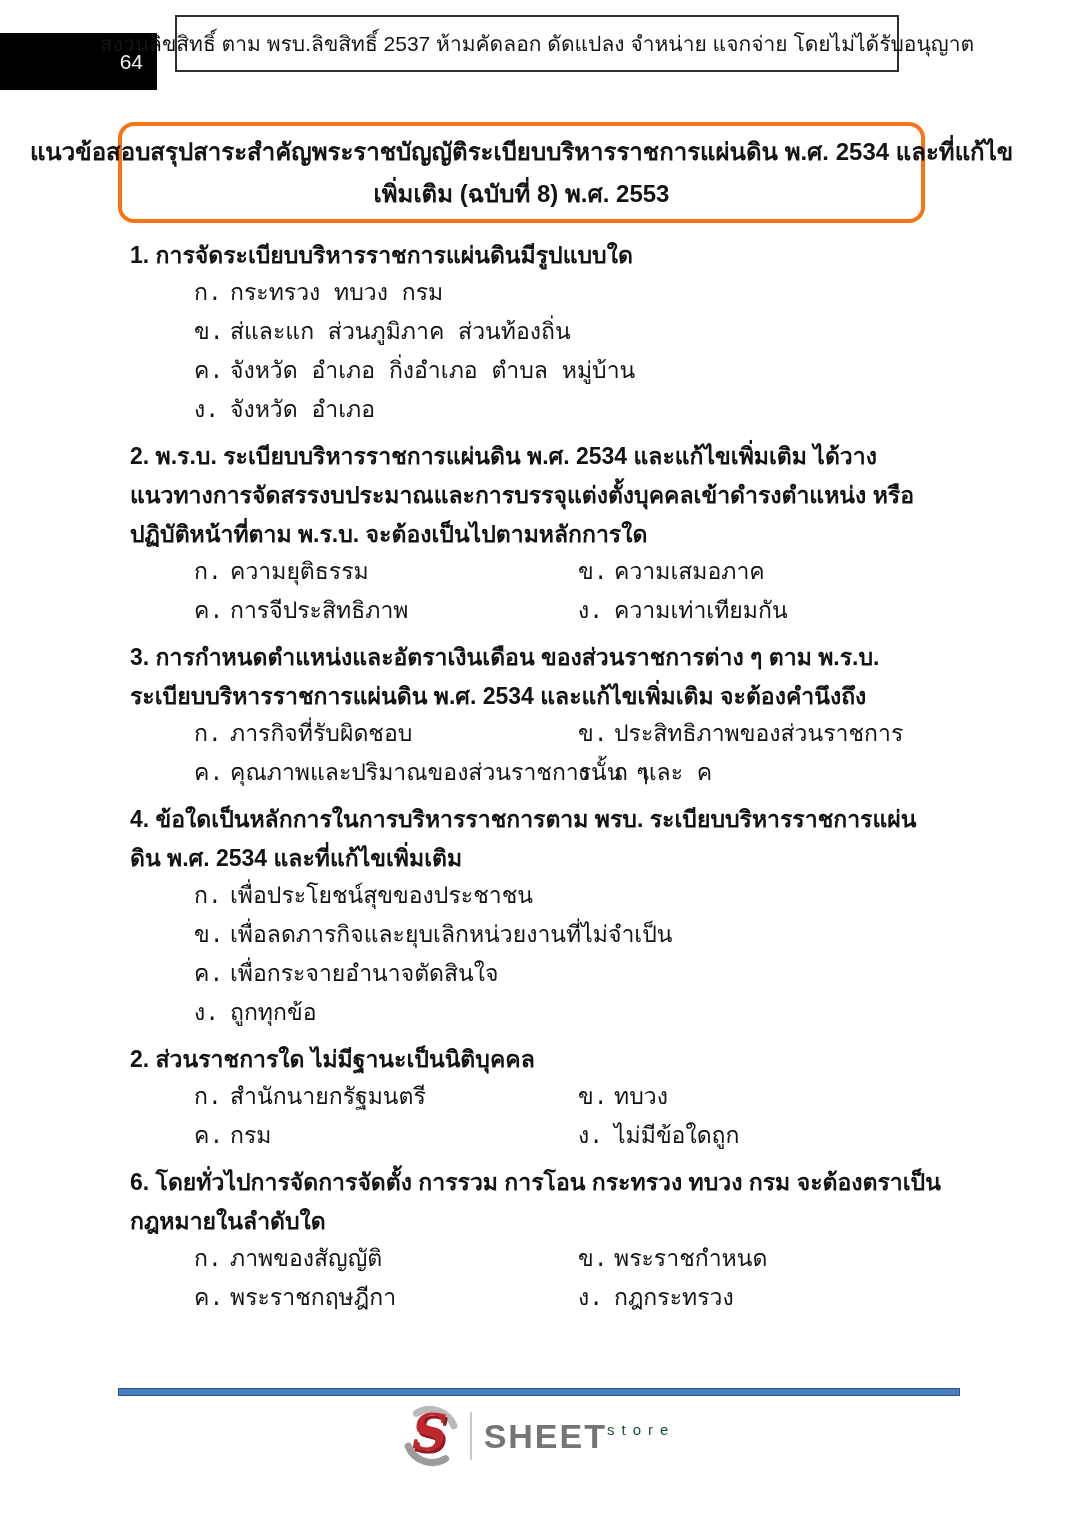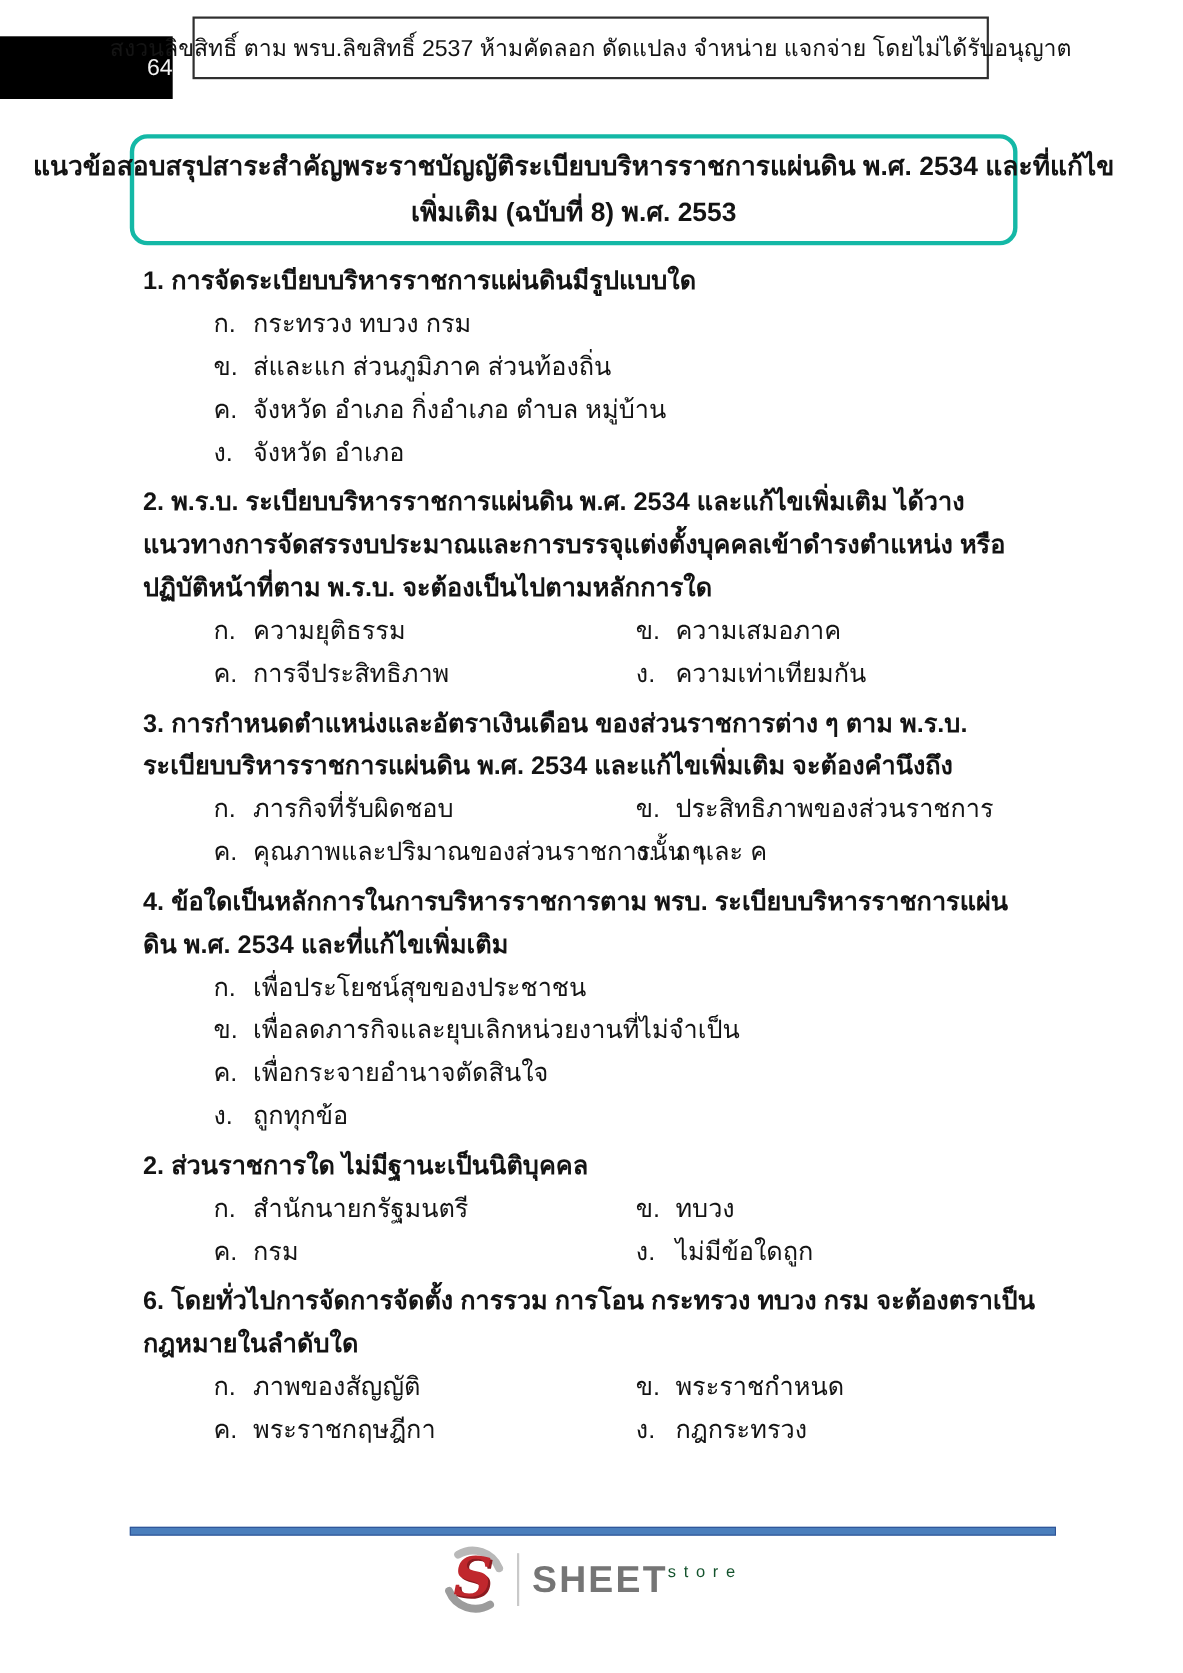--- a/index.html
+++ b/index.html
@@ -2,38 +2,38 @@
 <html><head>
 <meta charset="utf-8">
 <style>
   html,body { margin:0; padding:0; background:#ffffff; }
   body { width:1075px; height:1521px; font-family:"Liberation Sans","DejaVu Sans",sans-serif; color:#141414; }
   .page { position:relative; width:1075px; height:1521px; background:#fff; overflow:hidden; }
 
   
   .page-num-box { position:absolute; left:0; top:33px; width:157px; height:57px; background:#000;
     color:#f2f2f2; font-size:21px; display:flex; align-items:center; justify-content:flex-end;
-    box-sizing:border-box; }
+    padding-right:14px; box-sizing:border-box; }
   .copyright-box { position:absolute; left:175px; top:15px; width:724px; height:57px;
     border:2px solid #2f2f2f; box-sizing:border-box; display:flex; align-items:center; justify-content:center;
     font-size:21px; white-space:nowrap; }
 
   
   .title-box { position:absolute; left:118px; top:122px; width:807px; height:101px;
-    border:4px solid #14b8a6; border-radius:16px; box-sizing:border-box;
+    border:4px solid #f97316; border-radius:16px; box-sizing:border-box;
     display:flex; flex-direction:column; justify-content:center; align-items:center;
     font-weight:bold; font-size:24px; line-height:42px; text-align:center; }
   .title-box div { white-space:nowrap; }
 
   
   .content { position:absolute; left:130px; top:236px; width:814px; font-size:23px; }
   .question { margin-bottom:6px; }
   .q-text { font-weight:bold; line-height:39px; }
   .opts { padding-left:64px; line-height:39px; }
-  .opt { white-space:nowrap; }
+  .opt { white-space:nowrap;font-family:Liberation Mono, monospace; }
   .olabel { display:inline-block; min-width:36px; }
   .two-col { display:grid; grid-template-columns:384px auto; }
 
   
   .footer-line { position:absolute; left:118px; top:1388px; width:842px; height:8px;
     background:#4a7ebc; border:1px solid #2e5395; box-sizing:border-box; }
   .logo-row { position:absolute; top:1405px; left:0; width:1075px; display:flex;
     justify-content:center; align-items:center; }
   .logo-icon { width:62px; height:62px; }
   .logo-divider { width:2px; height:48px; background:#c9c9c9; margin:0 12px 0 8px; }

